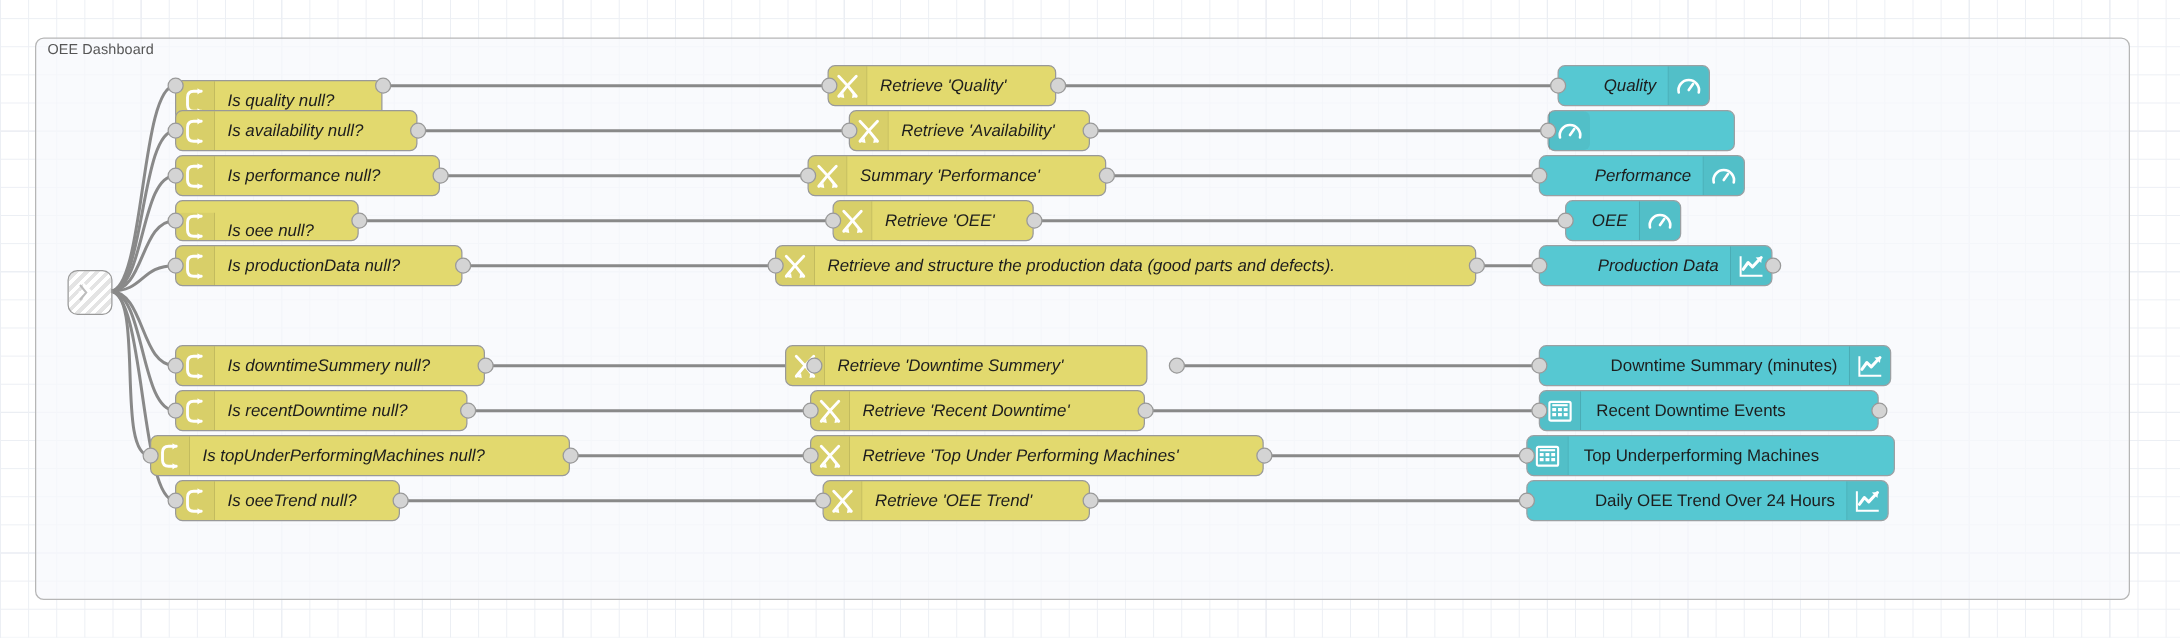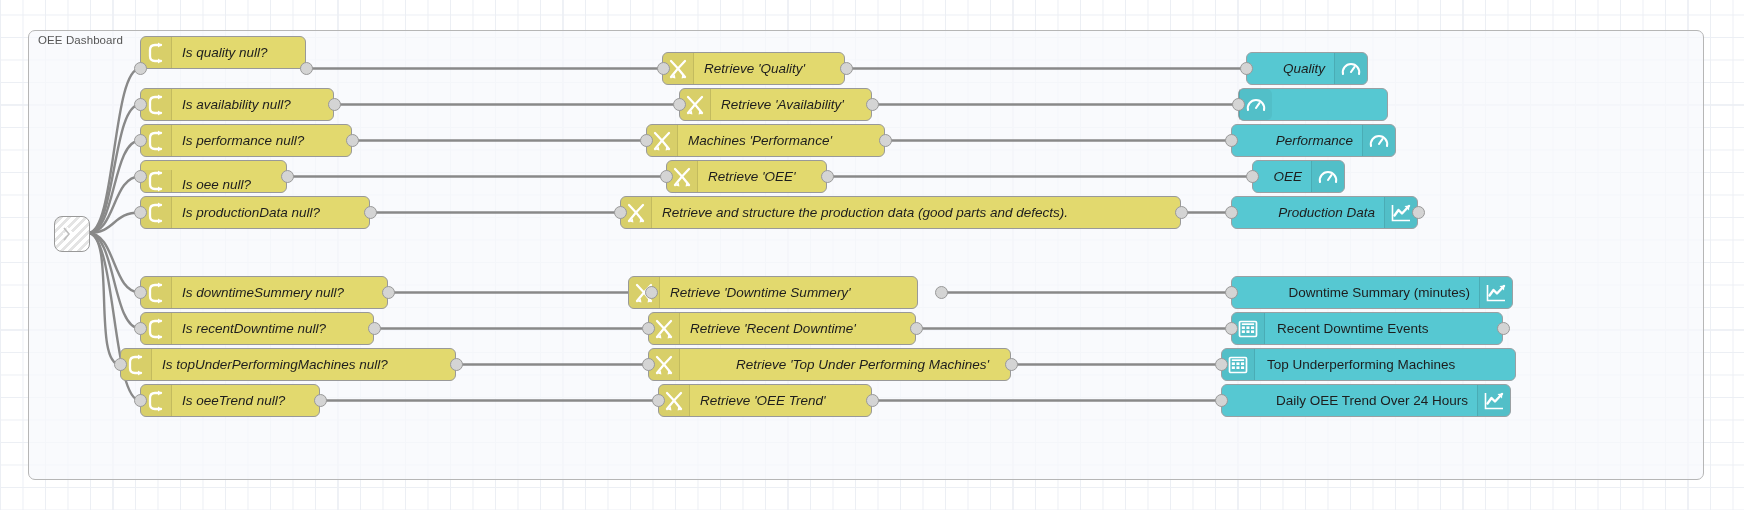--- a/index.html
+++ b/index.html
@@ -134,21 +134,21 @@
     <span>
       <svg width="22" height="18" viewBox="0 0 22 18">
         <path d="M2 9 H13" stroke="#fff" stroke-width="2.2" fill="none"></path>
         <path d="M6 2 L13 9 L6 16 Z" fill="#fff" stroke="#fff" stroke-width="1"></path>
         <path d="M3 3 L8 9 L3 15" stroke="#bdbdbd" stroke-width="1.6" fill="none"></path>
       </svg>
     </span>
   </div>
 
   <div id="nodes-layer">
-      <div class="node n-yellow" style="left: 140px; top: 36px; width: 166px;">
+      <div class="node n-yellow" style="left: 140px; top: 64px; width: 166px;">
         <div class="icon-box">
           <span>
             <svg width="20" height="22" viewBox="0 0 20 22">
               <path d="M15 3 L9 3 Q4 3 4 8 L4 14 Q4 19 9 19 L15 19" stroke="#fff" stroke-width="2.3" fill="none" stroke-linecap="round"></path>
               <path d="M12 0.5 L15.5 3 L12 5.5" fill="#fff"></path>
               <path d="M12 16.5 L15.5 19 L12 21.5" fill="#fff"></path>
             </svg>
           </span>
         </div>
         <div class="lbl">Is quality null?</div>
@@ -240,21 +240,21 @@
         <div class="icon-box">
           <span>
             <svg width="21" height="22" viewBox="0 0 21 22">
               <path d="M3 3 Q10 10 17 19" stroke="#fff" stroke-width="2.3" fill="none" stroke-linecap="round"></path>
               <path d="M17 3 Q10 10 3 19" stroke="#fff" stroke-width="2.3" fill="none" stroke-linecap="round"></path>
               <path d="M14.2 16.4 L17.6 19.6 L13.6 20.4 Z" fill="#fff"></path>
               <path d="M6.8 16.4 L3.4 19.6 L7.4 20.4 Z" fill="#fff"></path>
             </svg>
           </span>
         </div>
-        <div class="lbl">Machines 'Performance'</div>
+        <div class="lbl">Summary 'Performance'</div>
       </div>
       <div class="port" style="left: 639.5px; top: 134px;"></div>
       <div class="port" style="left: 878.5px; top: 134px;"></div>
       <div class="node n-teal lbl-italic" style="left: 1231px; top: 124px; width: 165px;">
         <div class="lbl">Performance</div>
         <div class="icon-box-r">
           <span>
             <svg width="22" height="20" viewBox="0 0 22 20">
               <path d="M3 15 A8.2 8.2 0 1 1 19 15" stroke="#fff" stroke-width="2.1" fill="none" stroke-linecap="round"></path>
               <path d="M11 13 L14.4 8.2" stroke="#fff" stroke-width="2.1" fill="none" stroke-linecap="round"></path>
@@ -444,21 +444,21 @@
               <path d="M15 3 L9 3 Q4 3 4 8 L4 14 Q4 19 9 19 L15 19" stroke="#fff" stroke-width="2.3" fill="none" stroke-linecap="round"></path>
               <path d="M12 0.5 L15.5 3 L12 5.5" fill="#fff"></path>
               <path d="M12 16.5 L15.5 19 L12 21.5" fill="#fff"></path>
             </svg>
           </span>
         </div>
         <div class="lbl">Is topUnderPerformingMachines null?</div>
       </div>
       <div class="port" style="left: 113.5px; top: 358px;"></div>
       <div class="port" style="left: 449.5px; top: 358px;"></div>
-      <div class="node n-yellow" style="left: 648px; top: 348px; width: 363px; gap: 46px;">
+      <div class="node n-yellow" style="left: 648px; top: 348px; width: 363px;">
         <div class="icon-box">
           <span>
             <svg width="21" height="22" viewBox="0 0 21 22">
               <path d="M3 3 Q10 10 17 19" stroke="#fff" stroke-width="2.3" fill="none" stroke-linecap="round"></path>
               <path d="M17 3 Q10 10 3 19" stroke="#fff" stroke-width="2.3" fill="none" stroke-linecap="round"></path>
               <path d="M14.2 16.4 L17.6 19.6 L13.6 20.4 Z" fill="#fff"></path>
               <path d="M6.8 16.4 L3.4 19.6 L7.4 20.4 Z" fill="#fff"></path>
             </svg>
           </span>
         </div>

